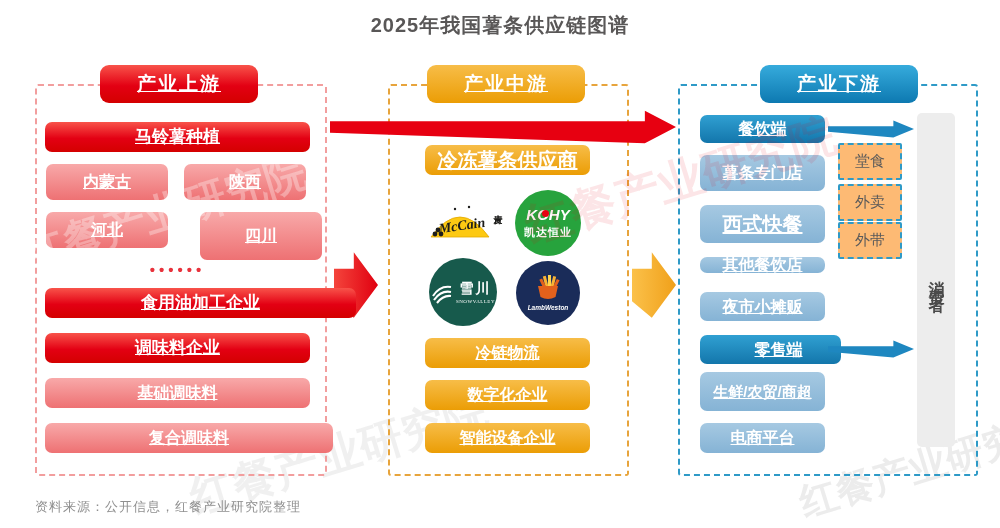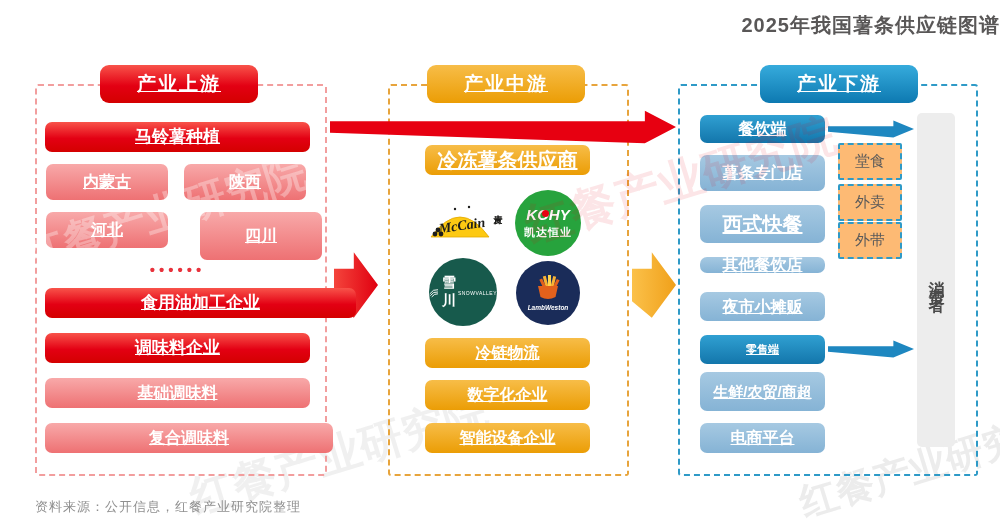--- a/index.html
+++ b/index.html
@@ -1,18 +1,18 @@
 <!DOCTYPE html>
 <html><head>
 <meta charset="utf-8">
 <style>
   html,body{margin:0;padding:0;background:#fff;}
   .stage{position:relative;width:1000px;height:528px;background:#fff;overflow:hidden;
          font-family:"Liberation Sans","DejaVu Sans",sans-serif;}
-  .title{position:absolute;top:12px;left:0;width:1000px;text-align:right;
+  .title{position:absolute;top:12px;left:0;width:1000px;text-align:center;
          font-size:20px;font-weight:bold;color:#595757;letter-spacing:1px;}
   
   .col{position:absolute;top:84px;height:388px;border-radius:3px;z-index:1;background:transparent;}
   .col.up{left:35px;width:288px;border:2px dashed #f29e9e;}
   .col.mid{left:388px;width:237px;border:2px dashed #e7a43c;}
   .col.down{left:678px;width:296px;border:2px dashed #2e9ac7;}
   
   .box{position:absolute;display:flex;align-items:center;justify-content:center;
        color:#fff;font-weight:bold;border-radius:7px;z-index:3;text-align:center;line-height:1.2;text-decoration:underline;}
   .hdr{font-size:19px;border-radius:9px;z-index:4;letter-spacing:2px;}
@@ -43,21 +43,21 @@
   .source{position:absolute;left:35px;top:498px;font-size:13px;color:#8f8f8f;letter-spacing:1px;}
   
   .logo-circle{position:absolute;border-radius:50%;display:flex;flex-direction:column;
         align-items:center;justify-content:center;z-index:3;}
   .kohy{left:515px;top:190px;width:66px;height:66px;background:#27a33d;}
   .kohy .nm{font-style:italic;font-weight:900;font-size:15px;color:#fff;position:relative;z-index:2;}
   .kohy .dot{position:absolute;left:27px;top:20px;width:7px;height:7px;border-radius:50%;
         background:#e60012;z-index:3;}
   .kohy .cn{font-size:11px;font-weight:bold;color:#fff;margin-top:2px;letter-spacing:1px;}
   .xuechuan{left:429px;top:258px;width:68px;height:68px;background:#175a4c;flex-direction:row;gap:3px;}
-  .xuechuan .txt{display:flex;align-items:center;}
+  .xuechuan .txt{display:flex;flex-direction:column;align-items:center;font-family:Liberation Serif, serif;}
   .xuechuan .nm{font-size:14px;font-weight:bold;color:#fff;letter-spacing:2px;}
   .xuechuan .en{font-size:5px;color:#fff;letter-spacing:.5px;margin-top:1px;}
   .lamb{left:516px;top:261px;width:64px;height:64px;background:#1a2c59;}
   .lamb .nm{font-size:6.5px;font-style:italic;font-weight:bold;color:#fff;margin-top:2px;}
   .mccain{position:absolute;left:428px;top:196px;width:76px;height:50px;z-index:3;}
   .mccain .cn{position:absolute;right:0;top:12px;writing-mode:vertical-rl;font-size:9px;
         font-weight:bold;color:#1d1d1b;}
   
   .wm{position:absolute;font-weight:bold;white-space:nowrap;transform:rotate(-17deg);
       pointer-events:none;}
@@ -153,21 +153,21 @@
   <div class="wm wm2">红餐产业研究院</div>
 
   <div class="box dblue" style="left:700px;top:115px;width:125px;height:28px;font-size:16px;">餐饮端</div>
   <div class="arrow-blue" style="left:828px;top:119px;"></div>
 
   <div class="box lblue" style="left:700px;top:155px;width:125px;height:36px;font-size:16px;">薯条专门店</div>
   <div class="box lblue" style="left:700px;top:205px;width:125px;height:38px;font-size:20px;">西式快餐</div>
   <div class="box lblue" style="left:700px;top:257px;width:125px;height:16px;font-size:16px;">其他餐饮店</div>
   <div class="box lblue" style="left:700px;top:292px;width:125px;height:29px;font-size:16px;">夜市小摊贩</div>
 
-  <div class="box dblue" style="left:700px;top:335px;width:125px;height:29px;font-size:11px;">零售端</div>
+  <div class="box dblue" style="left:700px;top:335px;width:125px;height:29px;font-size:16px;padding-left:16px;">零售端</div>
   <div class="arrow-blue" style="left:828px;top:339px;"></div>
 
   <div class="box lblue" style="left:700px;top:423px;width:125px;height:30px;font-size:16px;">电商平台</div>
   <div class="box lblue" style="left:700px;top:372px;width:125px;height:39px;font-size:15px;padding:0 10px;box-sizing:border-box;">生鲜/农贸/商超</div>
 
   <div class="channel" style="top:143px;">堂食</div>
   <div class="channel" style="top:184px;">外卖</div>
   <div class="channel" style="top:222px;">外带</div>
 
   <div class="consumer">消费者</div>

